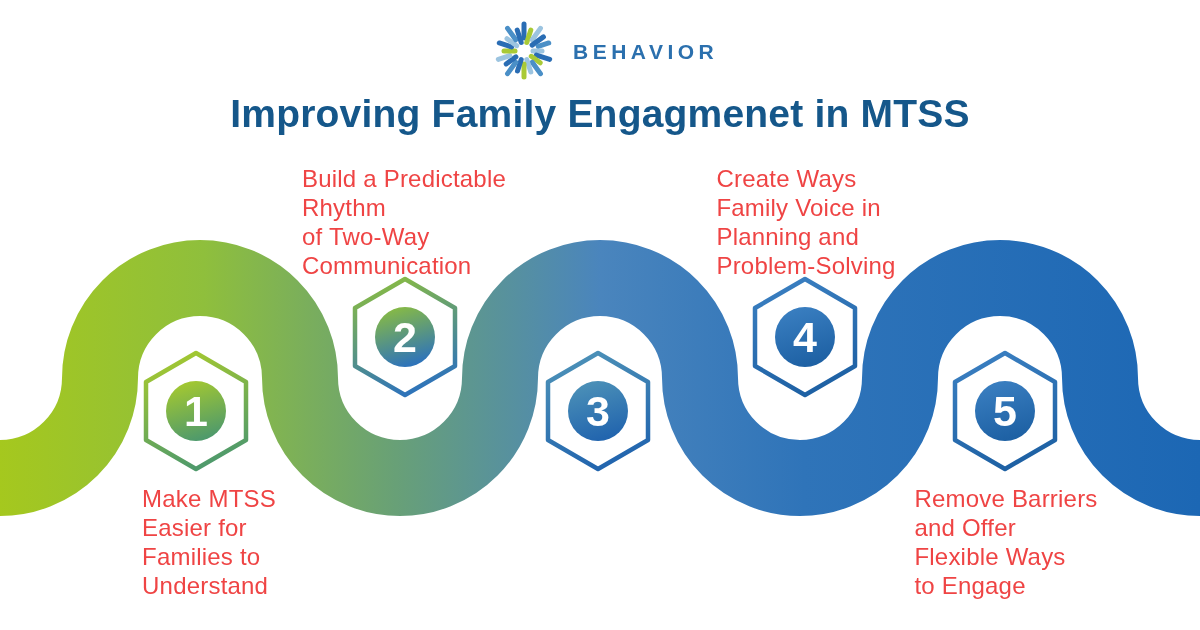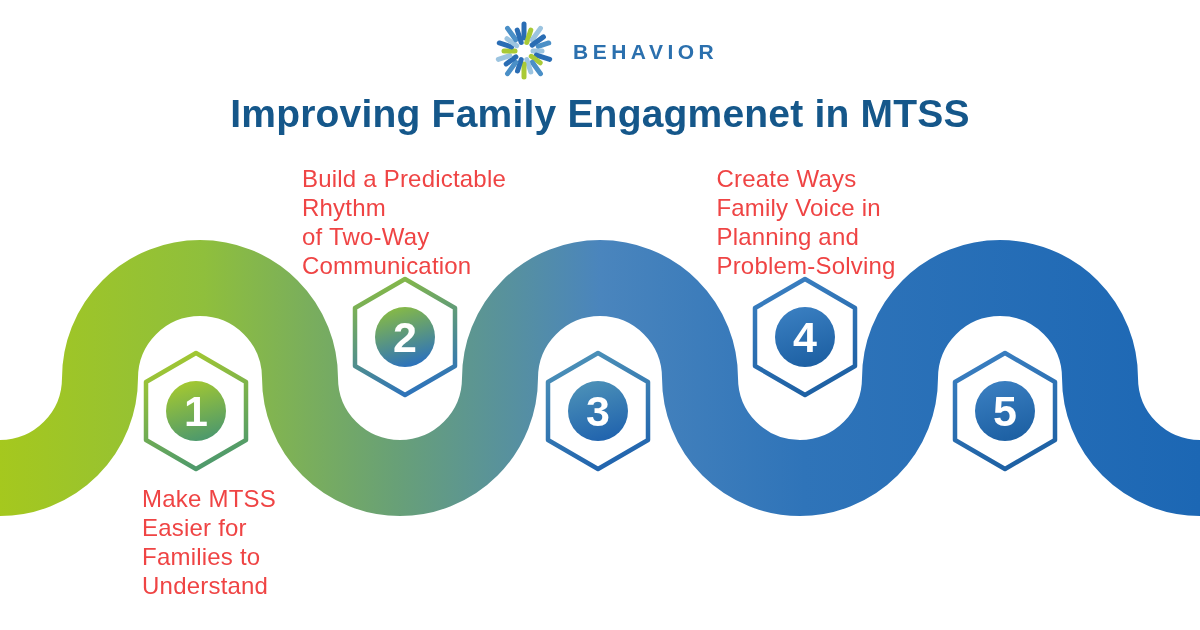--- a/index.html
+++ b/index.html
@@ -112,20 +112,24 @@
 Families to
 Understand</div>
   <div class="step-label lbl-2">Build a Predictable
 Rhythm
 of Two-Way
 Communication</div>
   <div class="step-label lbl-4">Create Ways
 Family Voice in
 Planning and
 Problem-Solving</div>
+  <div class="step-label lbl-5">Remove Barriers
+and Offer
+Flexible Ways
+to Engage</div>
 
   <div class="badge bdg-1">
     <svg viewBox="0 0 110 124">
       <defs>
         <linearGradient id="bg1" x1="0.15" y1="0" x2="0.45" y2="1">
           <stop offset="0" stop-color="#a9cb2d"></stop>
           <stop offset="1" stop-color="#4f9a6b"></stop>
         </linearGradient>
       </defs>
       <path d="M 55 4 L 105 33 L 105 91 L 55 120 L 5 91 L 5 33 Z" fill="#ffffff" stroke="url(#bg1)" stroke-width="4.5" stroke-linejoin="round"></path>

